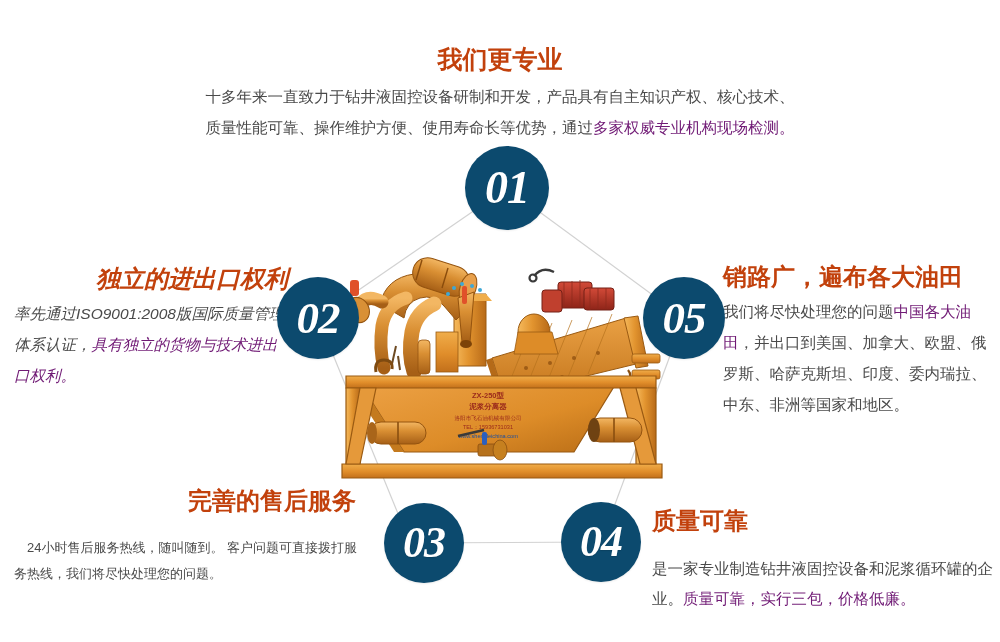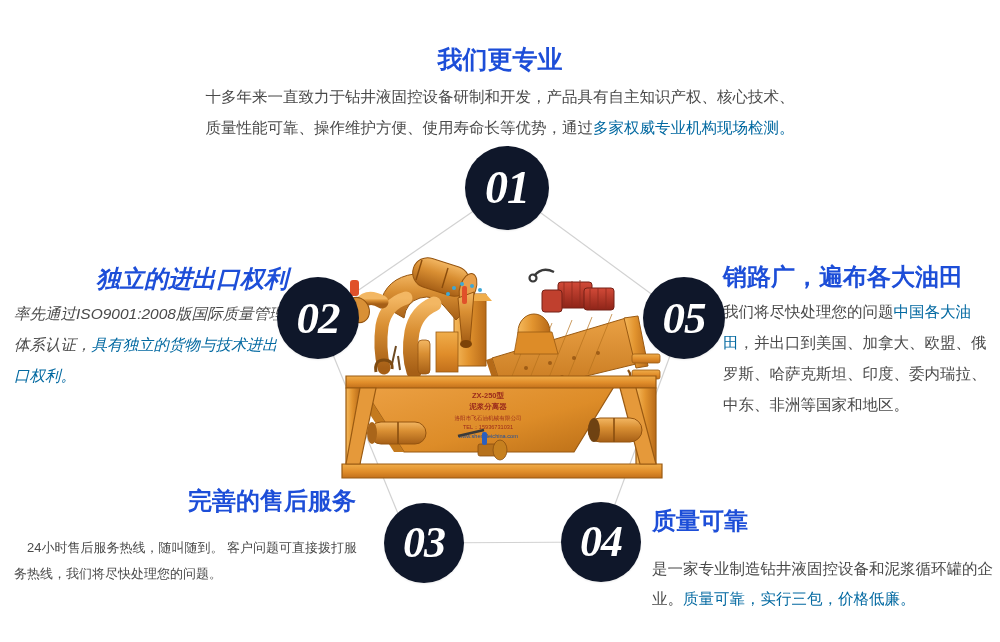--- a/index.html
+++ b/index.html
@@ -15,21 +15,21 @@
 
   
   #pentagon{position:absolute;left:0;top:0;width:1000px;height:642px;z-index:1;}
 
   
   #machine{position:absolute;left:336px;top:246px;width:340px;height:240px;z-index:2;}
 
   
   .badge{
     position:absolute;border-radius:50%;
-    background:#0f172a;
+    background:#0c4a6e;
     z-index:5;
     display:flex;align-items:center;justify-content:center;
     box-shadow:0 1px 2px rgba(0,0,0,.08);
   }
   .badge span{
     font-family:"Liberation Serif","DejaVu Serif",serif;
     font-style:italic;font-weight:700;
     color:#ffffff;
     letter-spacing:-1px;
     line-height:1;
@@ -42,34 +42,34 @@
   #badge-05{left:643px;top:277px;width:82px;height:82px;}
   #badge-05 span{font-size:45px;}
   #badge-03{left:384px;top:503px;width:80px;height:80px;}
   #badge-03 span{font-size:44px;}
   #badge-04{left:561px;top:502px;width:80px;height:80px;}
   #badge-04 span{font-size:44px;}
 
   
   .block{position:absolute;z-index:4;}
   .head{
-    color:#1d4ed8;
+    color:#c2410c;
     font-size:24px;
     font-weight:700;
     line-height:1.25;
     margin:0 0 4px 0;
     white-space:nowrap;
   }
   .body{
     color:#4a4a4a;
     font-size:15.5px;
     line-height:1.95;
     margin:0;
   }
-  .hl{color:#0369a1;}
+  .hl{color:#701a75;}
 
   
   #sec-01{left:140px;top:44px;width:720px;text-align:center;}
   #sec-01 .head{font-size:25px;margin-bottom:6px;}
   #sec-01 .body{font-size:15.5px;line-height:2.0;}
 
   
   #sec-02{left:14px;top:264px;width:278px;text-align:left;font-style:italic;}
   #sec-02 .head{text-align:right;padding-right:4px;font-size:24px;}
   #sec-02 .body{font-size:15.5px;line-height:2.0;}

